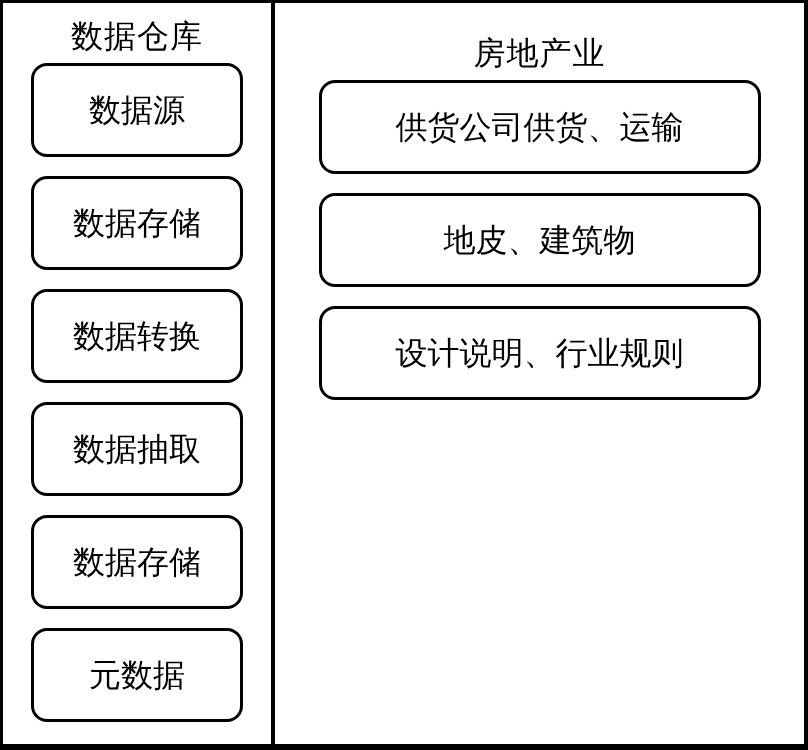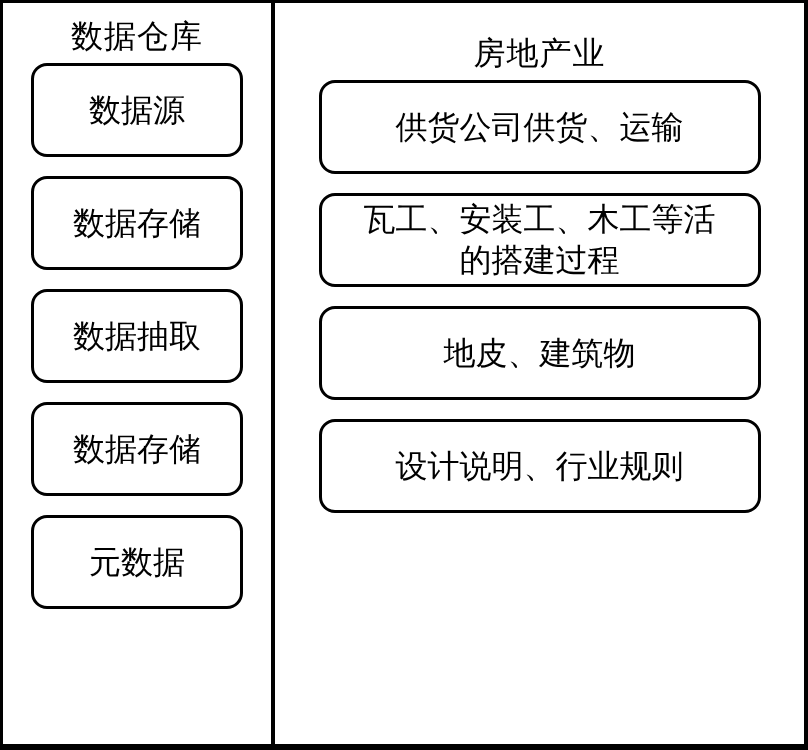--- a/index.html
+++ b/index.html
@@ -60,43 +60,42 @@
   <div class="panel panel-left">
     <div class="panel-header">数据仓库</div>
 
     <div class="box">
       <span class="line">数据源</span>
     </div>
     <div class="box">
       <span class="line">数据存储</span>
     </div>
     <div class="box">
+      <span class="line">数据转换</span>
+    </div>
+    <div class="box">
       <span class="line">数据抽取</span>
     </div>
     <div class="box">
       <span class="line">数据存储</span>
     </div>
     <div class="box">
       <span class="line">元数据</span>
     </div>
   </div>
 
   <div class="divider"></div>
 
   <div class="panel panel-right">
     <div class="panel-header">房地产业</div>
 
     <div class="box">
       <span class="line">供货公司供货、运输</span>
     </div>
     <div class="box">
-      <span class="line">瓦工、安装工、木工等活</span>
-      <span class="line">的搭建过程</span>
-    </div>
-    <div class="box">
       <span class="line">地皮、建筑物</span>
     </div>
     <div class="box">
       <span class="line">设计说明、行业规则</span>
     </div>
   </div>
 
 </div>
 
 </body></html>

